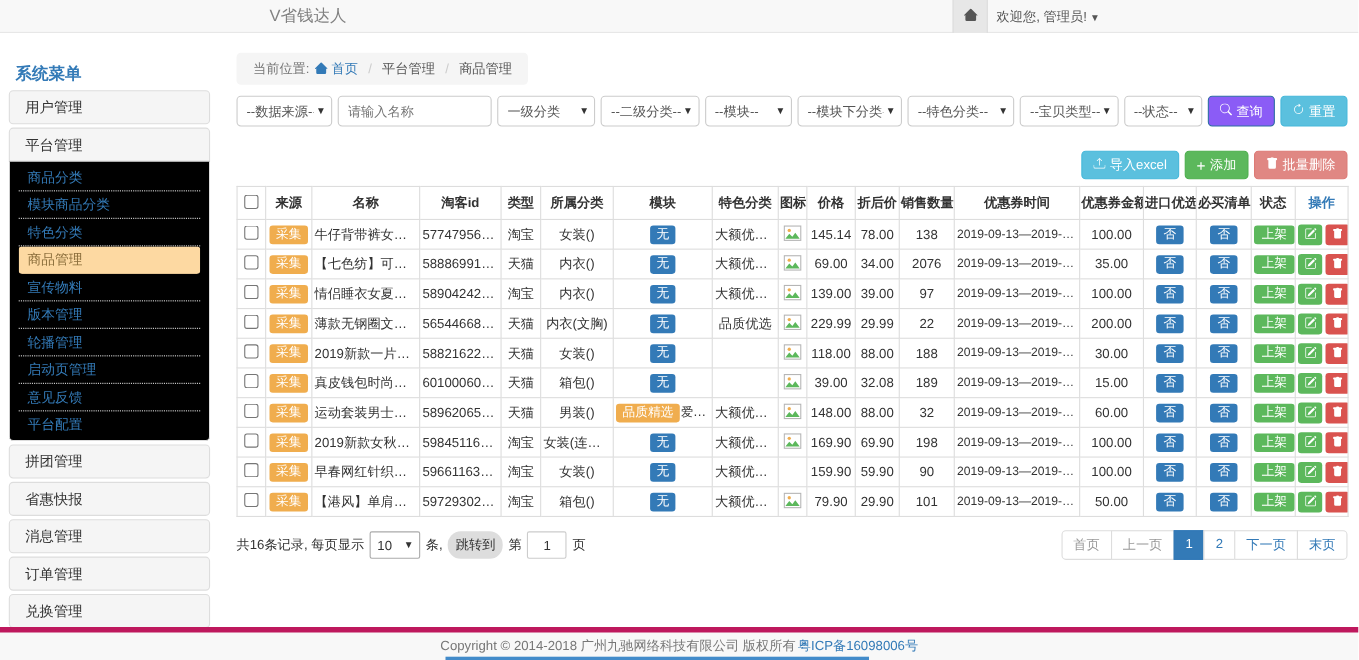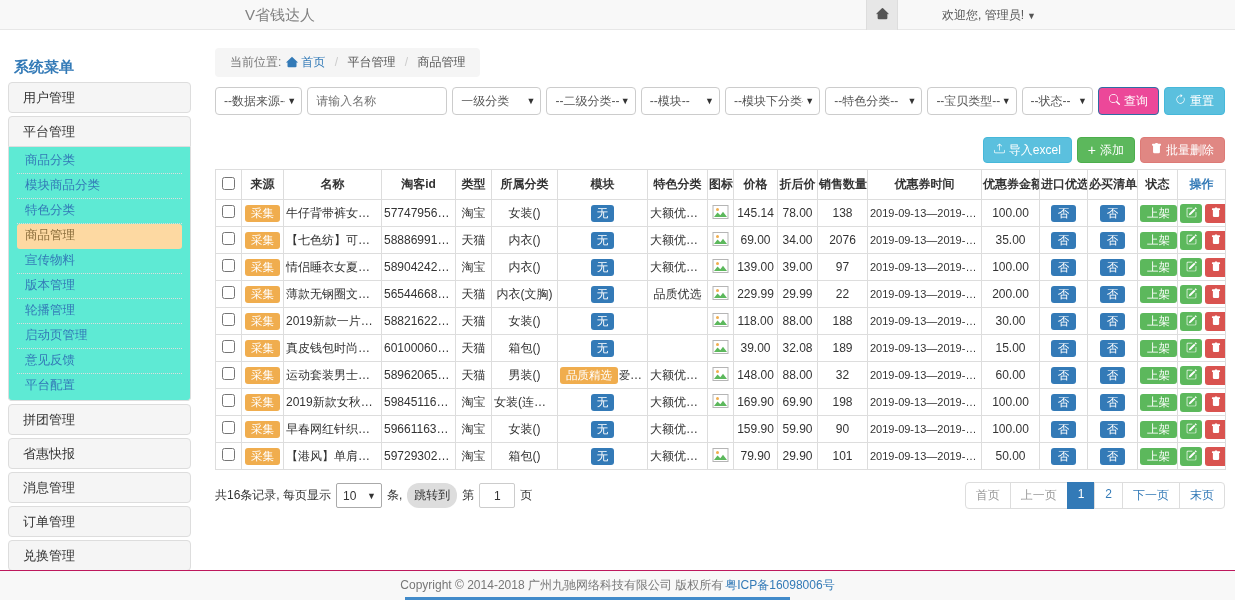--- a/index.html
+++ b/index.html
@@ -6,45 +6,45 @@
   html,body { width:1235px; height:600px; }
   body {
     position:relative; overflow:hidden; background:#fff;
     font-family:"Liberation Sans","DejaVu Sans",sans-serif;
     font-size:12px; color:#333;
   }
   
   .topbar { position:absolute; top:0; left:0; right:0; height:30px; background:#f8f8f8; border-bottom:1px solid #e7e7e7; }
   .brand { position:absolute; left:245px; top:0; line-height:30px; font-size:15px; color:#818181; }
   .home-btn { position:absolute; left:866px; top:0; width:32px; height:30px; background:#e7e7e7; border-left:1px solid #ddd; border-right:1px solid #ddd; display:flex; align-items:center; justify-content:center; cursor:pointer; }
-  .welcome { position:absolute; left:942px; top:0; line-height:30px; color:#555; cursor:pointer; }
+  .welcome { position:absolute; left:906px; top:0; line-height:30px; color:#555; cursor:pointer; }
   .welcome .caret { font-size:9px; color:#555; margin-left:3px; }
   
   .sidebar { position:absolute; top:55px; left:8px; width:183px; }
   .sb-title { color:#337ab7; font-size:15px; font-weight:bold; padding:3px 6px 6px 6px; height:24px; }
   .sb-head { background:#f5f5f5; border:1px solid #ddd; border-radius:4px; padding:8px 14px; font-size:13px; color:#333; margin-top:3px; cursor:pointer; line-height:13px; }
   .sb-panel.open .sb-head { border-radius:4px 4px 0 0; }
-  .sb-body { border:1px solid #ddd; border-top:none; border-radius:0 0 4px 4px; background:#5eead4; padding:2px 8px;font-family:Liberation Mono, monospace; }
+  .sb-body { border:1px solid #ddd; border-top:none; border-radius:0 0 4px 4px; background:#000000; padding:2px 8px; }
   .sb-link { display:block; padding:5px 8px; line-height:14px; color:#337ab7; font-size:12.5px; border-bottom:1px dotted #ddd; cursor:pointer; text-decoration:none; }
   .sb-link:last-child { border-bottom:none; }
   .sb-link.active { background:#fdd9a2; border-radius:3px; color:#8a6d3b; border-bottom-color:transparent; }
   
   .main { position:absolute; top:48px; left:215px; width:1010px; }
   .breadcrumb { display:inline-block; background:#f5f5f5; border-radius:4px; padding:6px 15px; color:#777; }
   .breadcrumb .sep { color:#ccc; margin:0 6px; }
   .breadcrumb .bc-home { color:#337ab7; cursor:pointer; }
   .breadcrumb .bc-home svg { vertical-align:-2px; margin:0 3px 0 5px; }
   .breadcrumb .bc-item { color:#555; }
   .filter-row { margin-top:10px; display:flex; gap:5px; align-items:center; }
   .sel-wrap { position:relative; display:inline-block; height:28px; border:1px solid #ccc; border-radius:4px; background:#fff; }
   .sel-wrap select { -webkit-appearance:none; appearance:none; border:none; background:transparent; width:100%; height:100%; padding:0 16px 0 8px; font-size:12px; color:#555; font-family:inherit; }
   .sel-caret { position:absolute; right:5px; top:50%; transform:translateY(-54%); font-size:9px; color:#333; pointer-events:none; }
   .txt-input { height:28px; border:1px solid #ccc; border-radius:4px; padding:0 8px; font-size:12px; color:#555; font-family:inherit; }
   .btn { height:28px; border-radius:4px; font-size:12px; padding:0 10px; border:1px solid transparent; color:#fff; display:inline-flex; align-items:center; gap:4px; cursor:pointer; font-family:inherit; white-space:nowrap; }
-  .btn-primary { background:#ec4899; border-color:#2e6da4; }
+  .btn-primary { background:#8b5cf6; border-color:#2e6da4; }
   .btn-info { background:#5bc0de; border-color:#46b8da; }
   .btn-success { background:#5cb85c; border-color:#4cae4c; }
   .btn-danger-soft { background:#e08783; border-color:#dd7a76; }
   .actions-row { margin-top:22px; display:flex; justify-content:flex-end; gap:5px; }
   .actions-row .btn { height:26px; }
   
   table.data-table { width:1010px; table-layout:fixed; border-collapse:collapse; margin-top:6px; }
   .data-table th, .data-table td { border:1px solid #ddd; text-align:center; vertical-align:middle; overflow:hidden; white-space:nowrap; }
   .data-table th { font-weight:bold; font-size:12px; padding:6px 1px; color:#333; }
   .data-table th.op-head { color:#337ab7; }
@@ -69,21 +69,21 @@
   .mini-sel select { -webkit-appearance:none; appearance:none; border:none; background:transparent; width:100%; height:100%; padding:0 12px 0 6px; font-size:12px; font-family:inherit; color:#333; }
   .jump-btn { background:#ddd; border:none; border-radius:12px; padding:4px 7px; font-size:12px; color:#333; cursor:pointer; font-family:inherit; }
   .jump-input { width:36px; height:25px; border:1px solid #ccc; border-radius:2px; text-align:center; font-size:12px; font-family:inherit; color:#333; }
   .pager { display:flex; }
   .pg-item { border:1px solid #ddd; background:#fff; padding:4px 10px; font-size:12px; color:#337ab7; margin-left:-1px; cursor:pointer; }
   .pg-item:first-child { border-radius:4px 0 0 4px; margin-left:0; }
   .pg-item:last-child { border-radius:0 4px 4px 0; }
   .pg-item.active { background:#337ab7; border-color:#337ab7; color:#fff; }
   .pg-item.disabled { color:#999; cursor:default; }
   
-  .footer { position:absolute; top:570px; left:0; right:0; height:30px; background:#f8f8f8; border-top:1px solid #be185d; display:flex; align-items:center; justify-content:center; gap:2px; color:#777; z-index:4; }
+  .footer { position:absolute; top:570px; left:0; right:0; height:30px; background:#f8f8f8; border-top:5px solid #be185d; display:flex; align-items:center; justify-content:center; gap:2px; color:#777; z-index:4; }
   .footer .icp { color:#337ab7; text-decoration:none; cursor:pointer; }
   .bottom-bar { position:absolute; left:405px; top:597px; width:385px; height:3px; background:#428bca; z-index:6; }
 </style>
 </head>
 <body>
 
 <div class="topbar">
   <div class="brand">V省钱达人</div>
   <div class="home-btn">
     <span>

